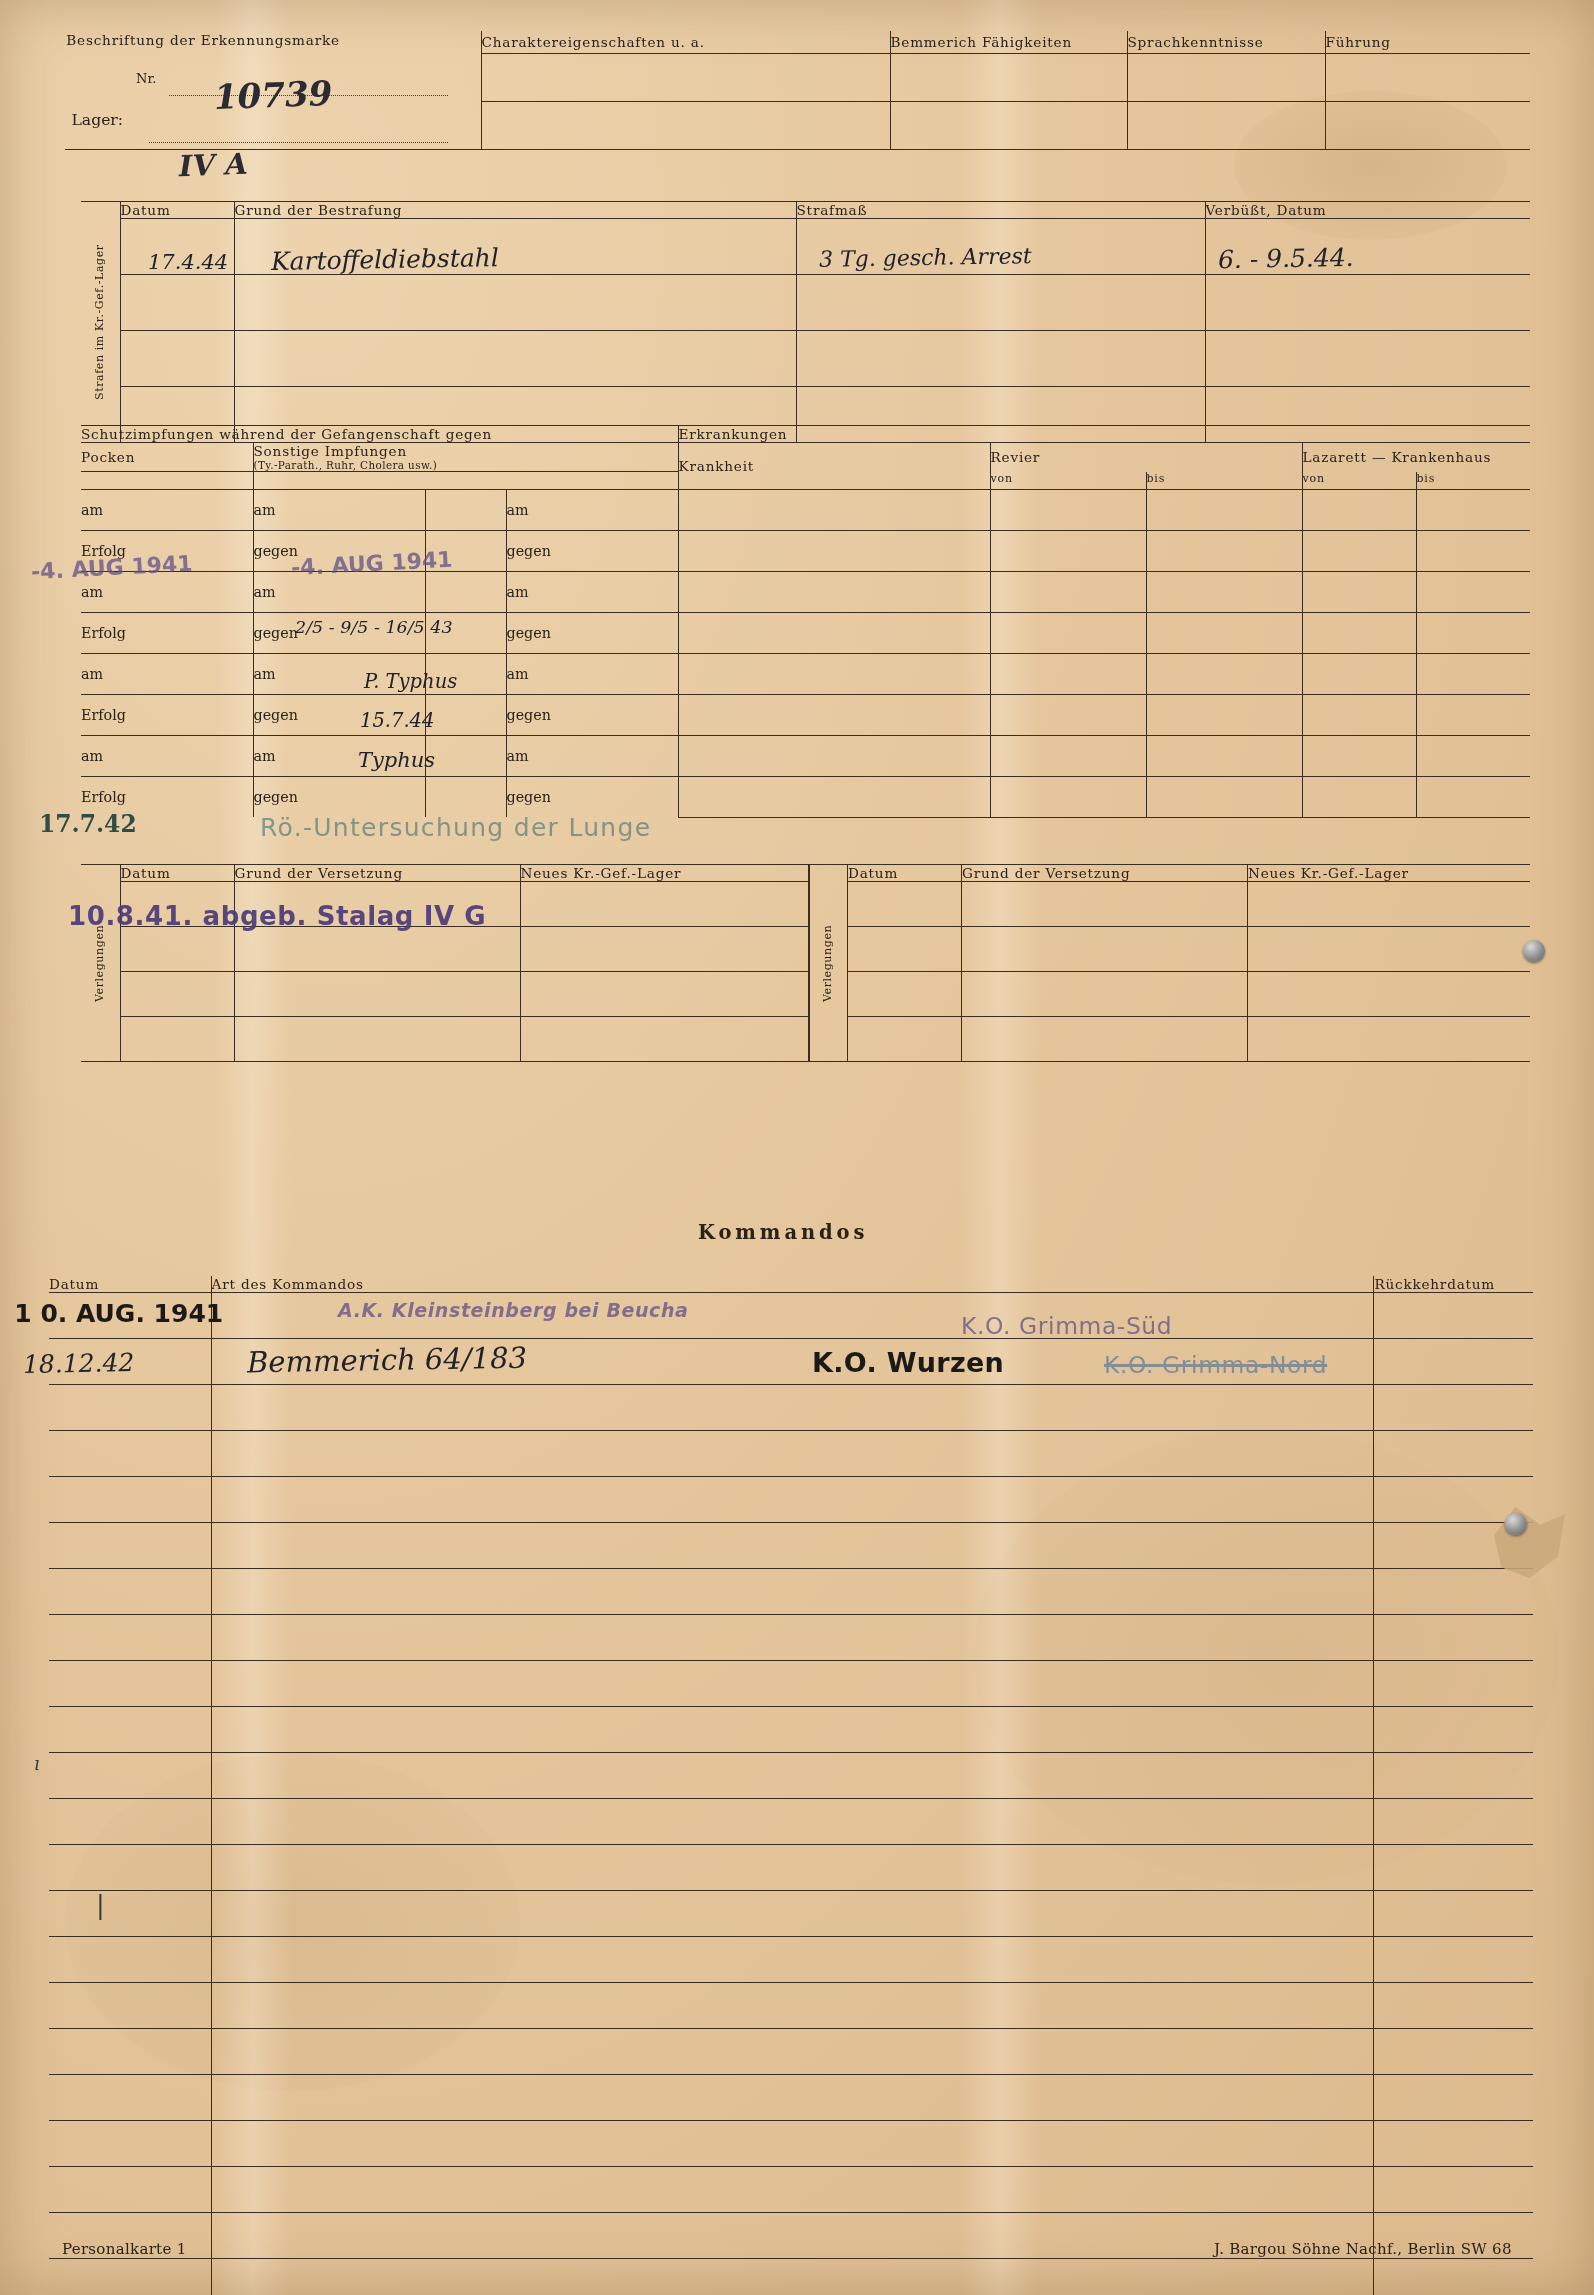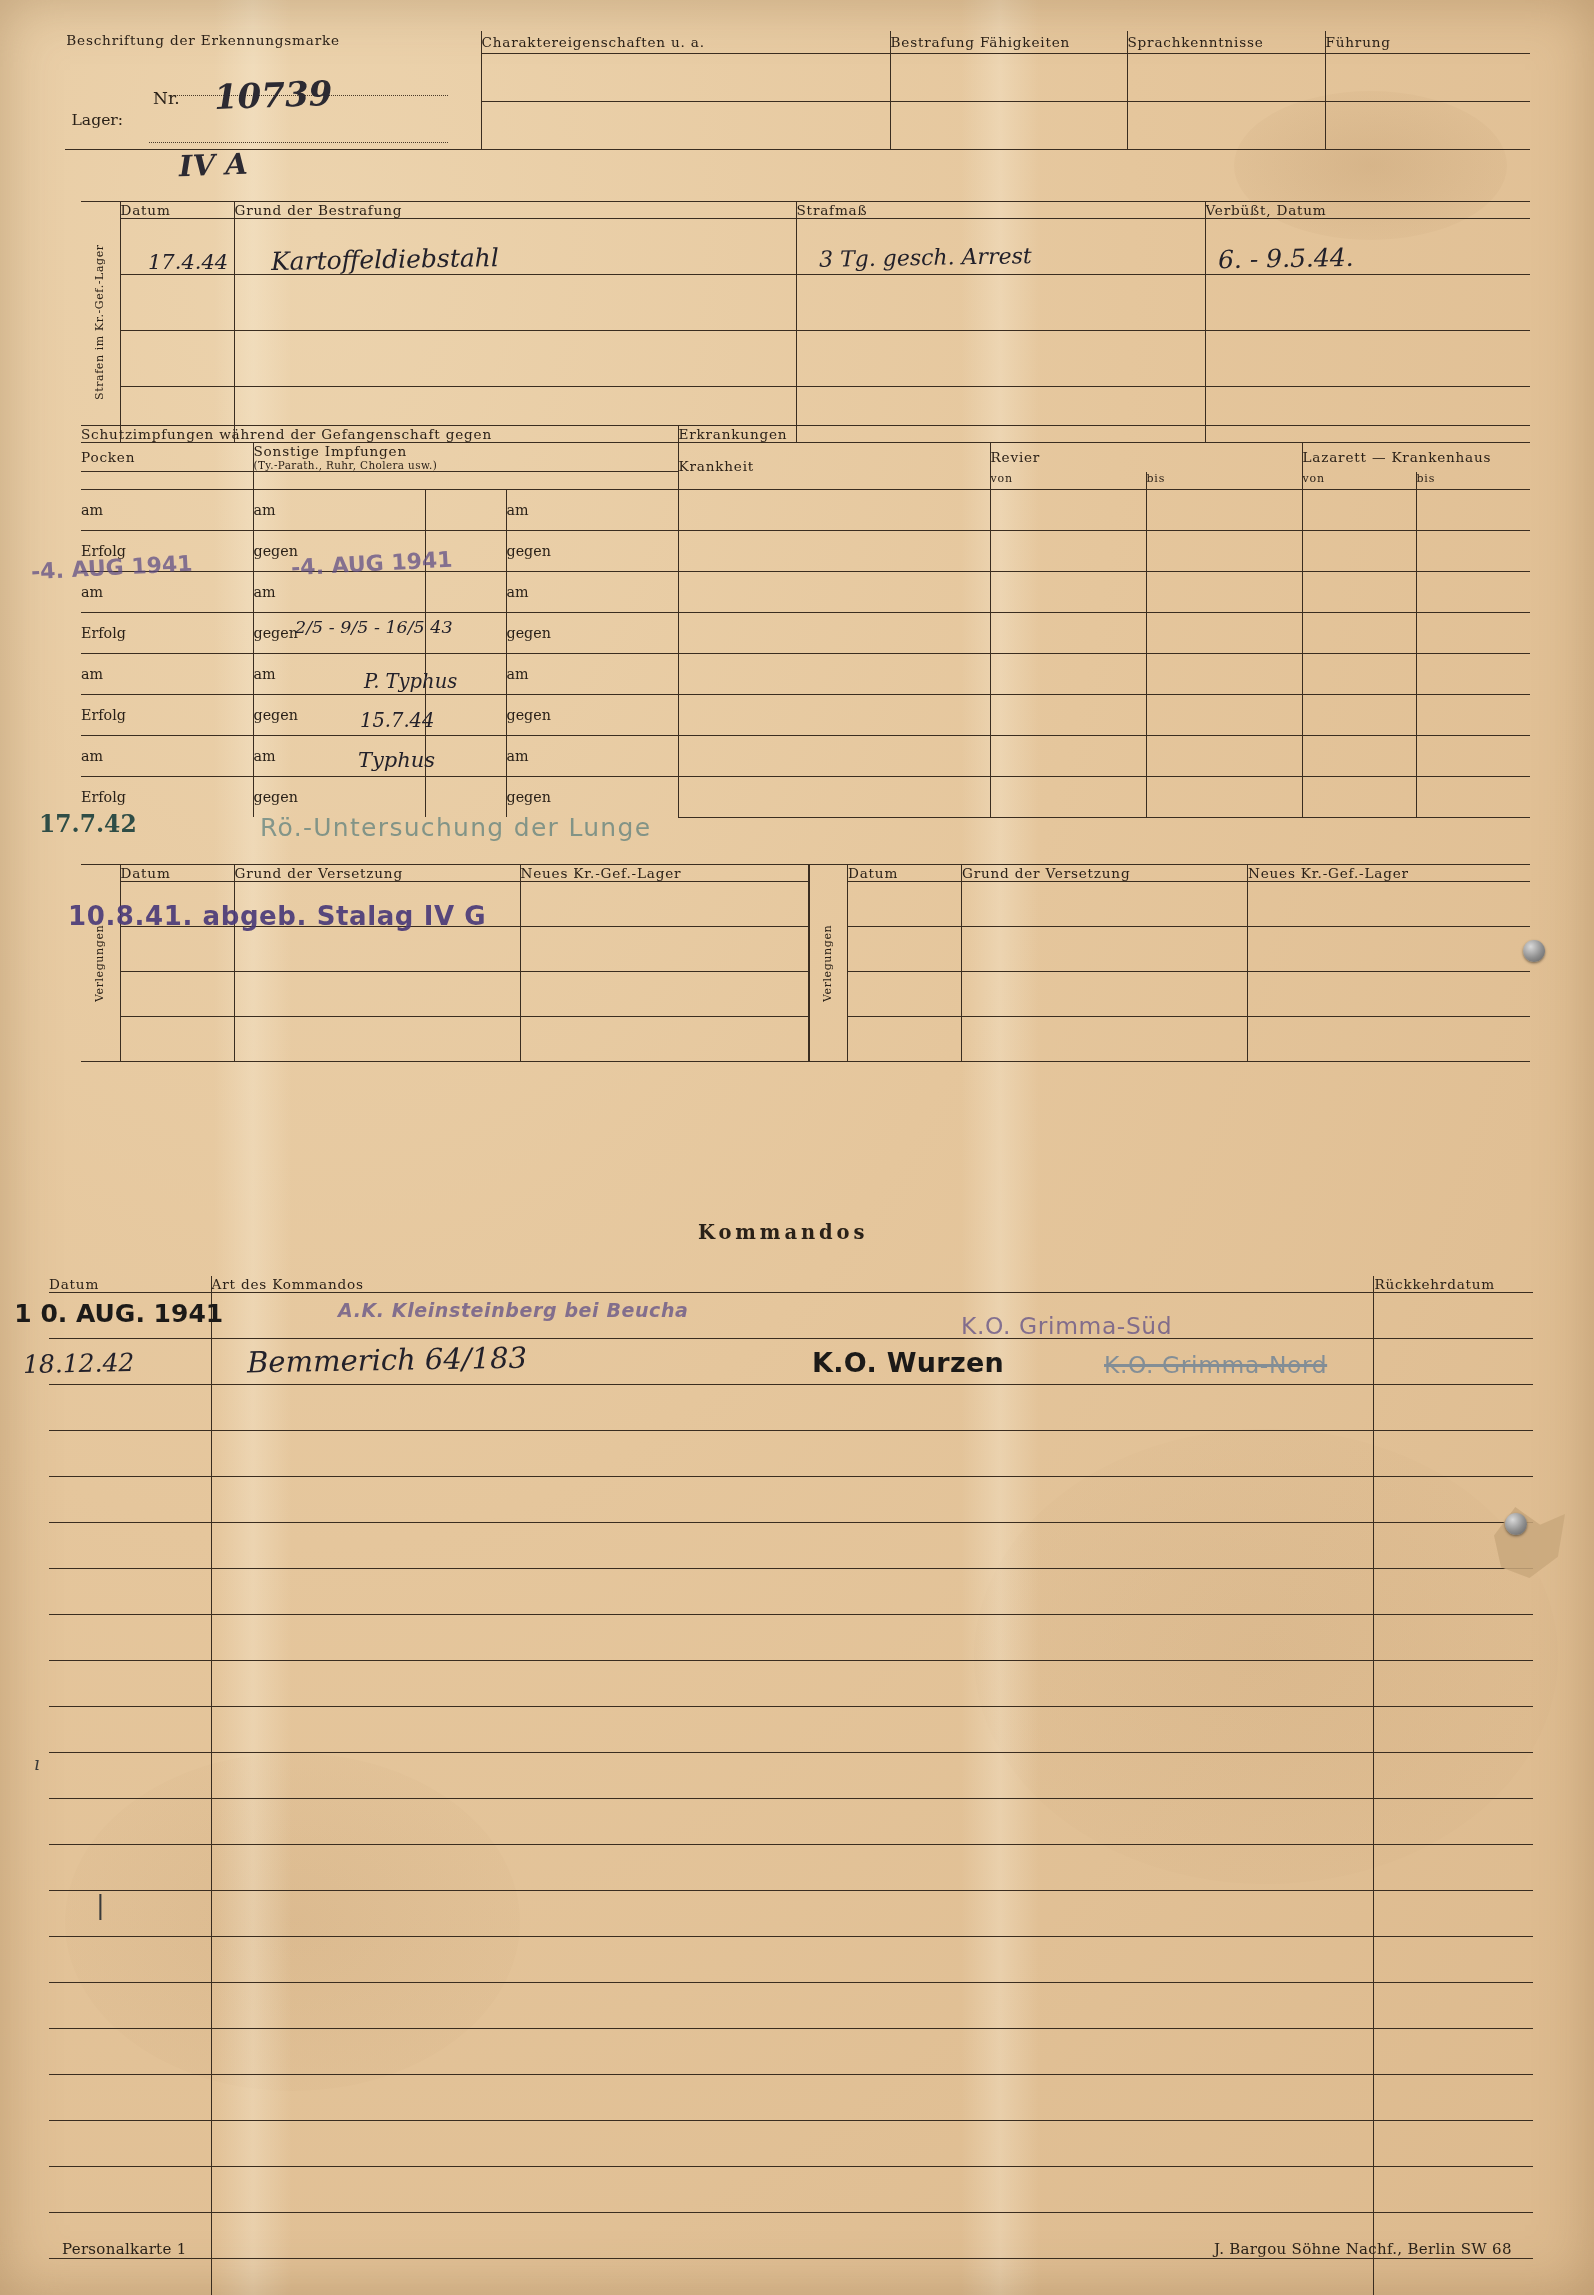--- a/index.html
+++ b/index.html
@@ -147,28 +147,28 @@
       <col style="width:409px">
       <col style="width:237px">
       <col style="width:198px">
       <col style="width:205px">
     </colgroup>
     <tbody>
         <tr>
       <td rowspan="3" style="border-left:none; border-top:none; position:relative;">
         <div class="hdr" style="padding-top:1.3px;">Beschriftung der Erkennungsmarke</div>
         <div style="position:relative; height:97px;">
-          <span style="position:absolute; left:71px; top:36px; font-family:'DejaVu Serif',serif; font-size:17px;margin-left:17px;">Nr.</span>
+          <span style="position:absolute; left:71px; top:19px; font-family:'DejaVu Serif',serif; font-size:13px;">Nr.</span>
           <span class="dotline" style="left:104px; top:43px; width:279px;"></span>
           <span style="position:absolute; left:6.5px; top:59px; font-family:'DejaVu Serif',serif; font-size:15.6px;">Lager:</span>
           <span class="dotline" style="left:84px; top:90px; width:299px;"></span>
         </div>
       </td>
       <td class="hdr" style="border-top:none;">Charaktereigenschaften u. a.</td>
-      <td class="hdr" style="border-top:none;">Bestrafung Fähigkeiten</td>
+      <td class="hdr" style="border-top:none;">Bemmerich Fähigkeiten</td>
       <td class="hdr" style="border-top:none;">Sprachkenntnisse</td>
       <td class="hdr" style="border-top:none; border-right:none;">Führung</td>
     </tr>
     <tr>
       <td class="cellpad" style="height:47px;"></td>
       <td class="cellpad"></td>
       <td class="cellpad"></td>
       <td class="cellpad" style="border-right:none;"></td>
     </tr>
     <tr>

